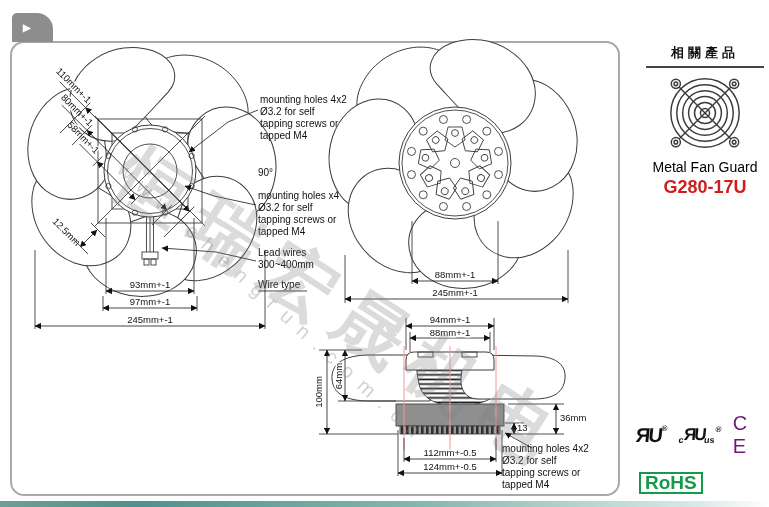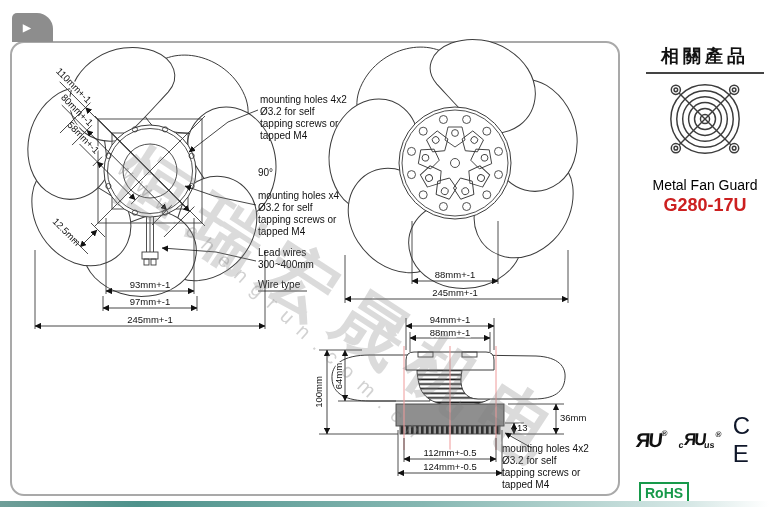--- a/index.html
+++ b/index.html
@@ -14,35 +14,35 @@
   .tab .arr{font-style:normal;font-size:10px;line-height:1;}
   svg.drawing{position:absolute;left:0;top:0;z-index:2;}
   .wm-cjk{position:absolute;left:150px;top:128px;z-index:3;pointer-events:none;
           transform:rotate(33deg);transform-origin:left top;font-size:72px;font-weight:bold;
           letter-spacing:14px;color:rgba(125,125,125,0.28);white-space:nowrap;
           font-family:"Liberation Sans",sans-serif;}
   .wm-url{position:absolute;left:128px;top:158px;z-index:3;pointer-events:none;
           transform:rotate(42deg);transform-origin:left top;font-size:20px;
           letter-spacing:11px;color:rgba(125,125,125,0.35);white-space:nowrap;}
   .related{position:absolute;left:644px;top:44px;width:122px;text-align:center;z-index:2;}
-  .related .heading{display:block;font-weight:bold;font-size:18px;letter-spacing:4px;
+  .related .heading{display:block;font-weight:bold;font-size:13px;letter-spacing:4px;
           color:#111;border-bottom:2px solid #444;padding-bottom:4px;margin:0 2px 4px 2px;}
-  .related .name{font-size:14px;color:#000;margin-top:13px;}
+  .related .name{font-size:14px;color:#000;margin-top:1px;}
   .related .code{font-size:18px;font-weight:bold;margin-top:2px;}
   .certs{position:absolute;left:636px;top:412px;width:130px;z-index:2;}
   .cert-row{display:flex;align-items:center;gap:12px;}
   .ulmark{font-weight:bold;font-size:20px;color:#111;letter-spacing:-2px;
           display:inline-block;transform:skewX(-6deg);}
   .reg{font-size:8px;vertical-align:top;letter-spacing:0;}
   .culwrap{font-weight:bold;font-size:17px;color:#111;letter-spacing:-2px;
            display:inline-block;transform:skewX(-6deg);}
   .csub,.ussub{font-size:9px;vertical-align:bottom;letter-spacing:0;}
-  .cemark{font-size:24px;color:#0f172a;letter-spacing:5px;font-family:"Liberation Sans",sans-serif;}
+  .cemark{font-size:20px;color:#701a75;letter-spacing:5px;font-family:"Liberation Sans",sans-serif;}
   .rohs{display:inline-block;margin-top:14px;margin-left:3px;border:2px solid #17994a;
-        color:#17994a;font-weight:bold;font-size:14px;padding:0 4px;line-height:18px;background:#fff;}
+        color:#17994a;font-weight:bold;font-size:19px;padding:0 4px;line-height:18px;background:#fff;}
   .footer-bar{position:absolute;left:0;bottom:0;width:100%;height:6px;z-index:5;
         background:linear-gradient(90deg,#6f9e98 0%,#4e928b 18%,#86b7b2 55%,#d7e8e6 90%,#ffffff 100%);}
   
   .ln{fill:none;stroke:#3c3c3c;stroke-width:0.9;}
   .lnw{fill:#ffffff;stroke:#3c3c3c;stroke-width:1;}
   .dim{fill:none;stroke:#161616;stroke-width:0.8;}
   .red{stroke:#ef9a9a;stroke-width:1;}
   .t{font-family:"Liberation Sans",sans-serif;font-size:9.5px;fill:#111;
      paint-order:stroke;stroke:#fff;stroke-width:3px;stroke-linejoin:round;}
   .tm{text-anchor:middle;}

